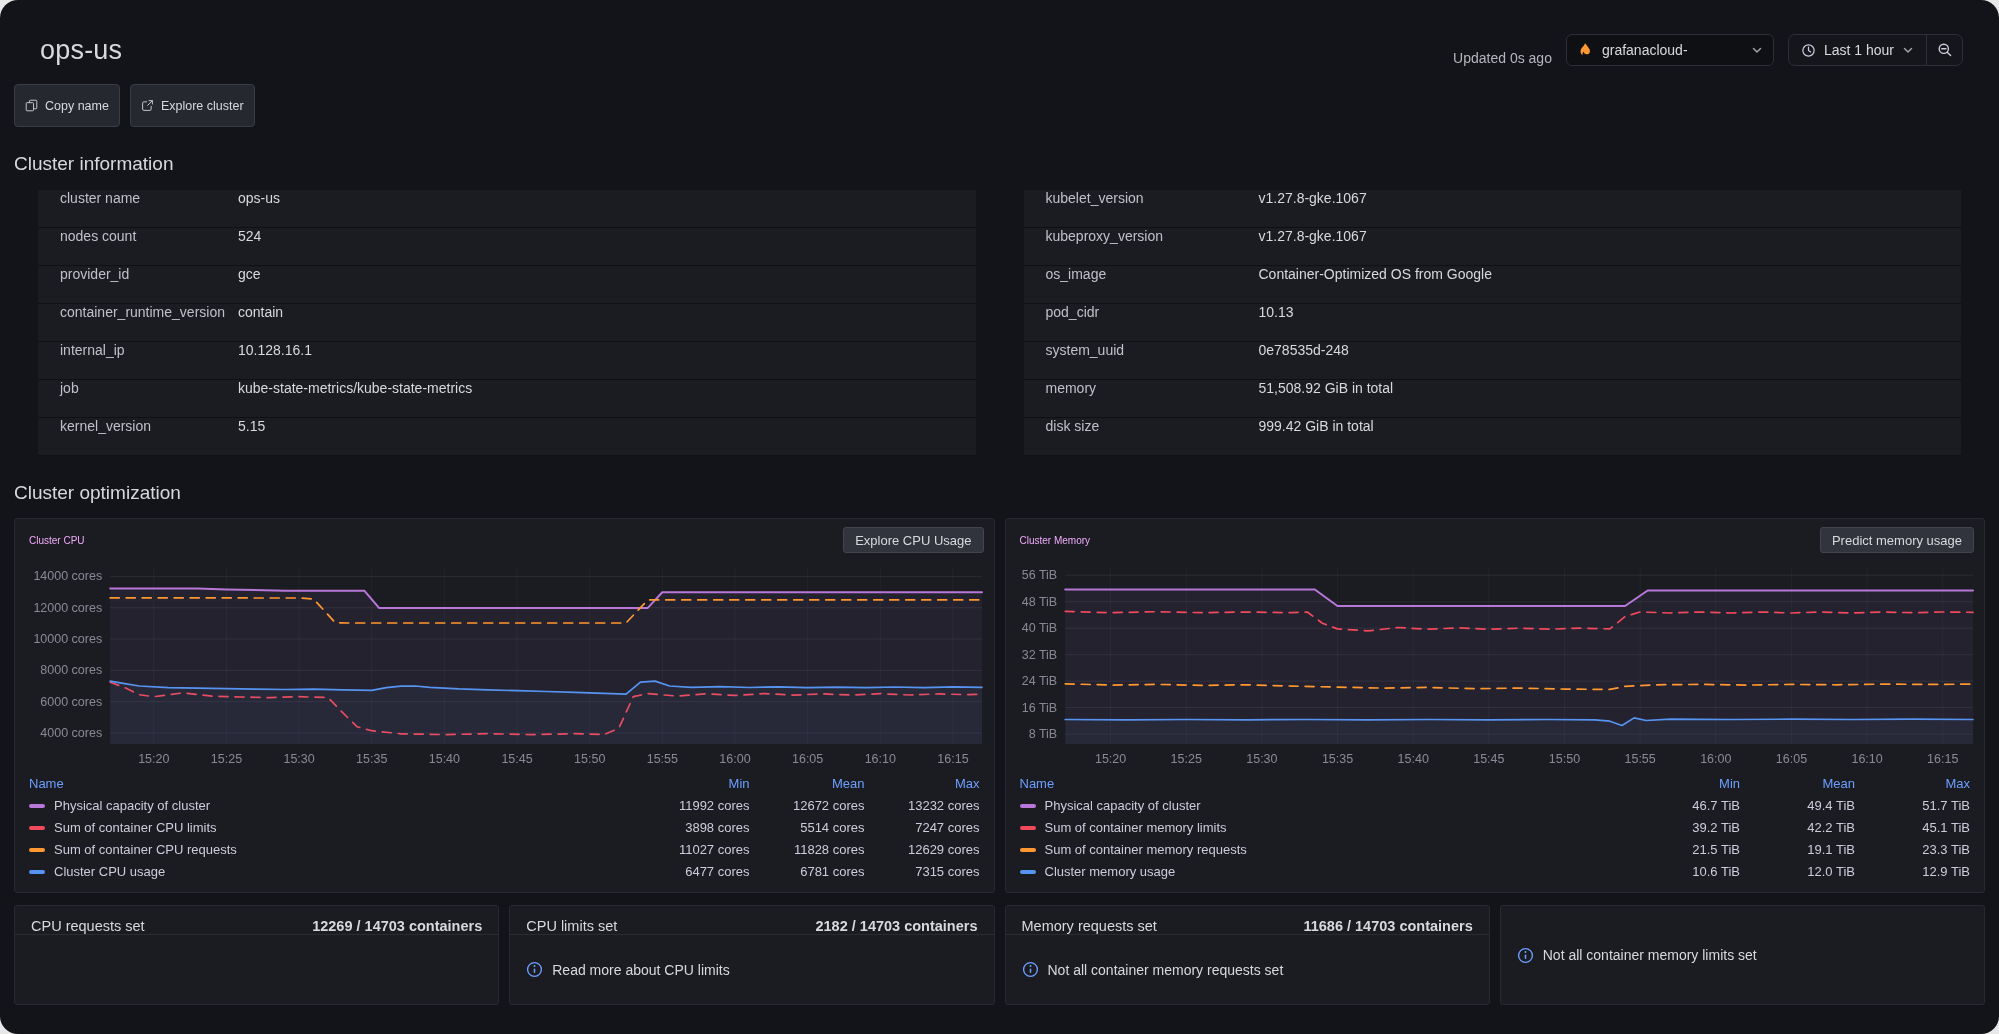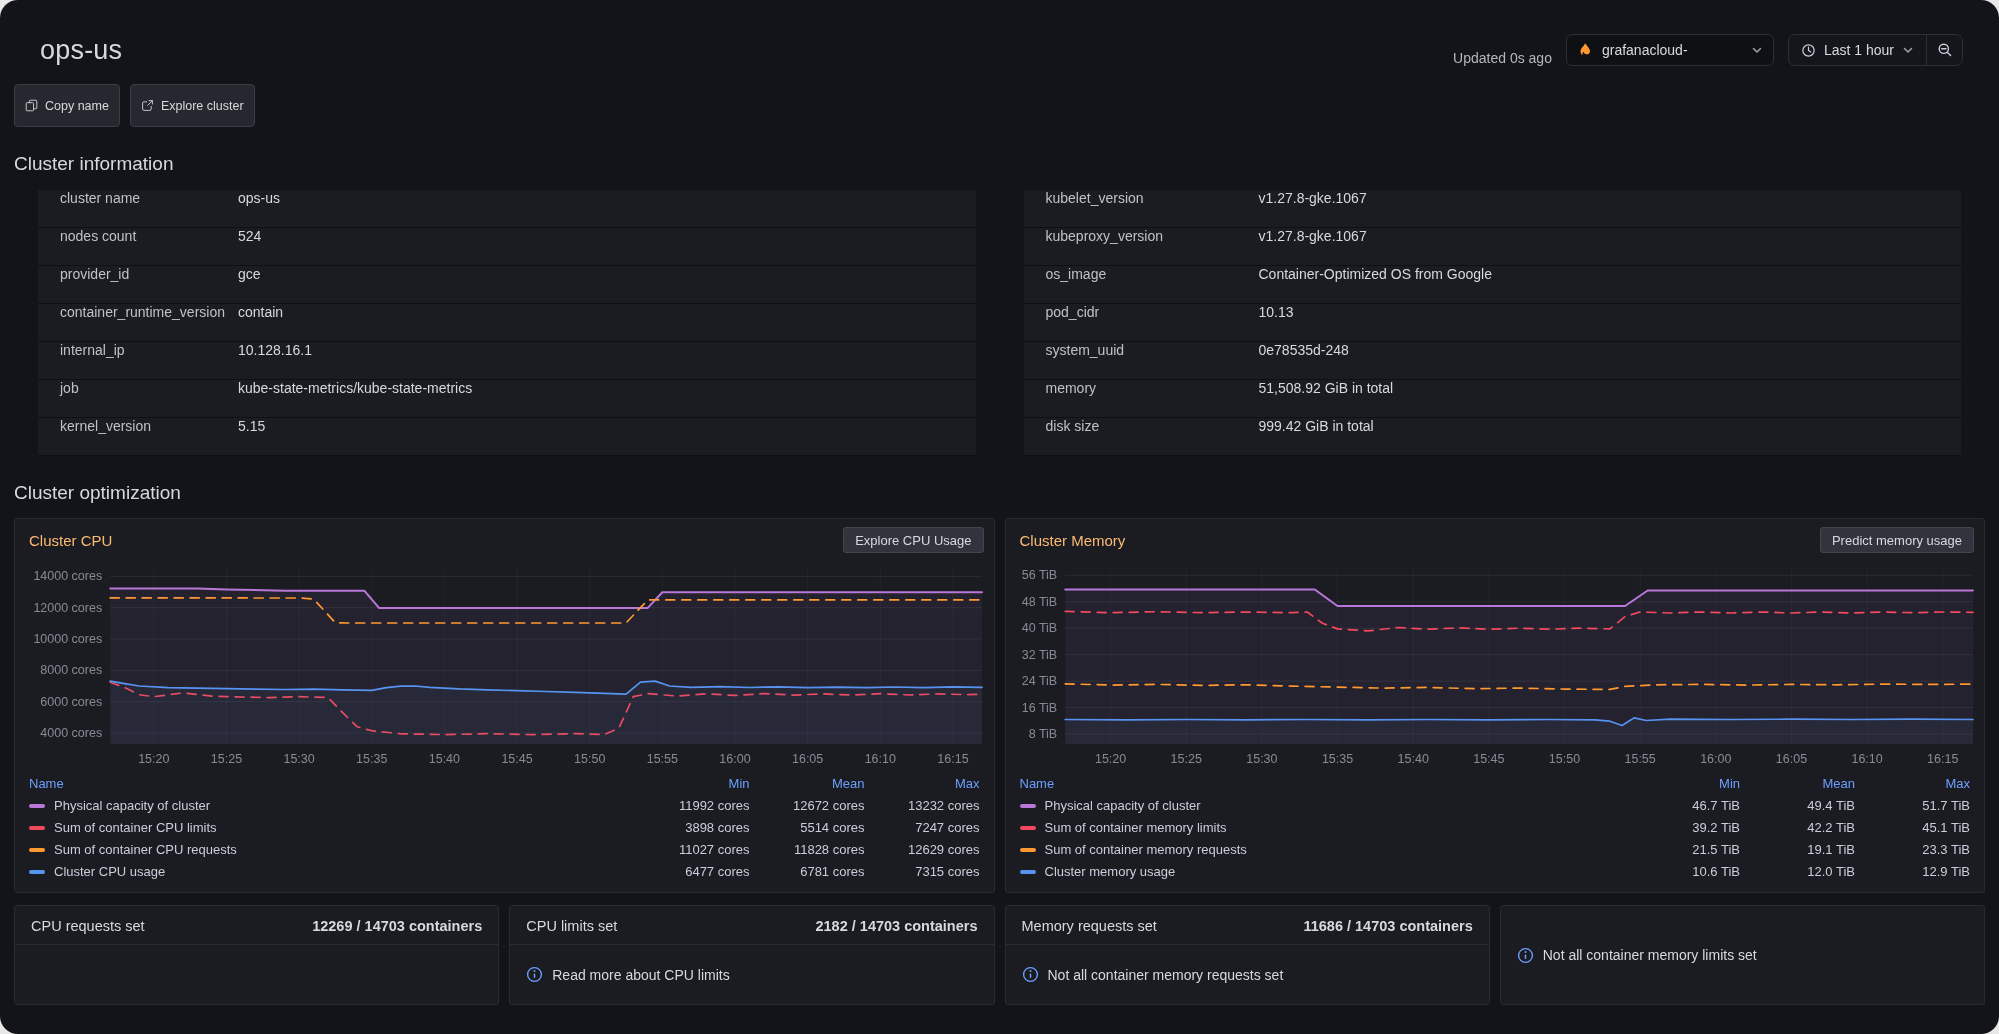--- a/index.html
+++ b/index.html
@@ -63,21 +63,21 @@
   .info-key { width: 200px; padding-left: 22px; color: #c0c1c8; flex-shrink: 0; }
   .info-table--right .info-key { width: 235px; }
   .info-value { color: #d8d9dd; }
 
   
   .panel { background: #1a1c21; border: 1px solid #272a31; border-radius: 3px; }
 
   .charts-row { display: flex; gap: 10px; margin: 14px 14px 0 14px; }
   .chart-panel { flex: 1; display: flex; flex-direction: column; min-width: 0; }
   .panel-header { display: flex; align-items: center; justify-content: space-between; padding: 8px 10px 4px 14px; }
-  .panel-title { font-size: 15px; font-weight: 500; color: #fdba74; }
+  .panel-title { font-size: 10px; font-weight: 500; color: #f0abfc; }
   .btn-sm {
     height: 26px; padding: 0 11px; background: #31343c; border: 1px solid #42454e;
     border-radius: 3px; color: #d8d9dd; font-size: 13px; font-family: inherit; cursor: pointer;
   }
   .chart-area { height: 215px; position: relative; overflow: hidden; }
   .chart-area svg { position: absolute; inset: 0; font-family: "Liberation Sans", sans-serif; }
   .chart-area text.axis-text { fill: rgba(204,204,220,0.62); font-size: 12.5px; }
 
   .legend { padding: 2px 14px 10px 14px; }
   .legend table { width: 100%; border-collapse: collapse; }
@@ -93,21 +93,21 @@
   .legend td.name-cell { text-align: left; padding-left: 0; }
   .legend .stat-col { width: 115px; }
   .swatch { display: inline-block; width: 16px; height: 4px; border-radius: 2px; margin-right: 9px; vertical-align: middle; }
   .series-name { cursor: pointer; vertical-align: middle; }
 
   
   .stats-row { display: flex; gap: 10px; margin: 12px 14px 0 14px; }
   .stat-panel { flex: 1; height: 100px; display: flex; flex-direction: column; min-width: 0; }
   .stat-header {
     display: flex; align-items: center; justify-content: space-between;
-    padding: 12px 16px 10px 16px; border-bottom: 1px solid rgba(255,255,255,0.07);
+    padding: 12px 16px 0 16px; border-bottom: 1px solid rgba(255,255,255,0.07);
   }
   .stat-title { font-size: 14.5px; color: #d8d9dd; }
   .stat-value { font-size: 14.5px; font-weight: 600; color: #d8d9dd; }
   .stat-body { flex: 1; display: flex; align-items: center; gap: 9px; padding: 0 16px; font-size: 14px; color: #d8d9dd; }
 </style>
 </head>
 <body>
 
 <div class="app">
 

